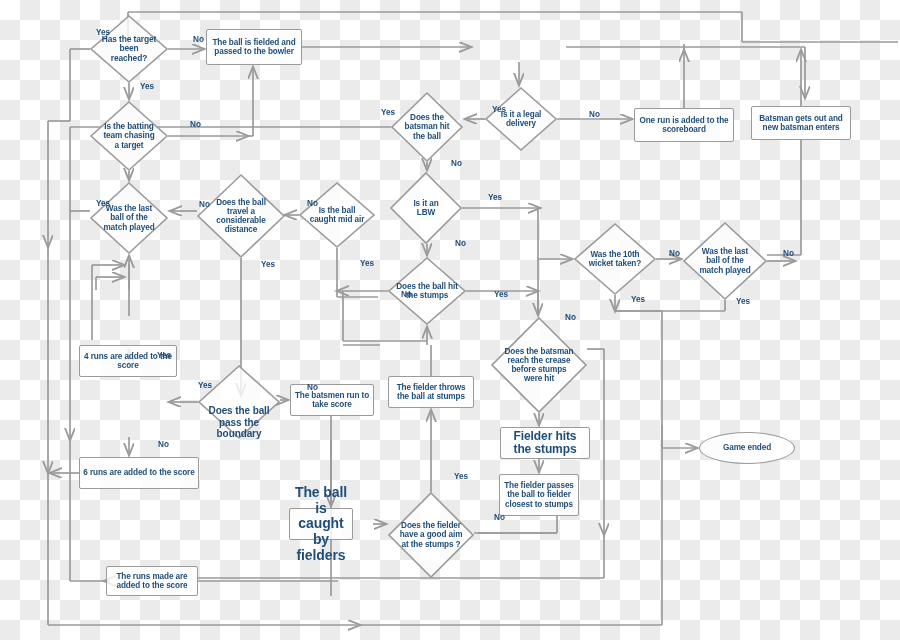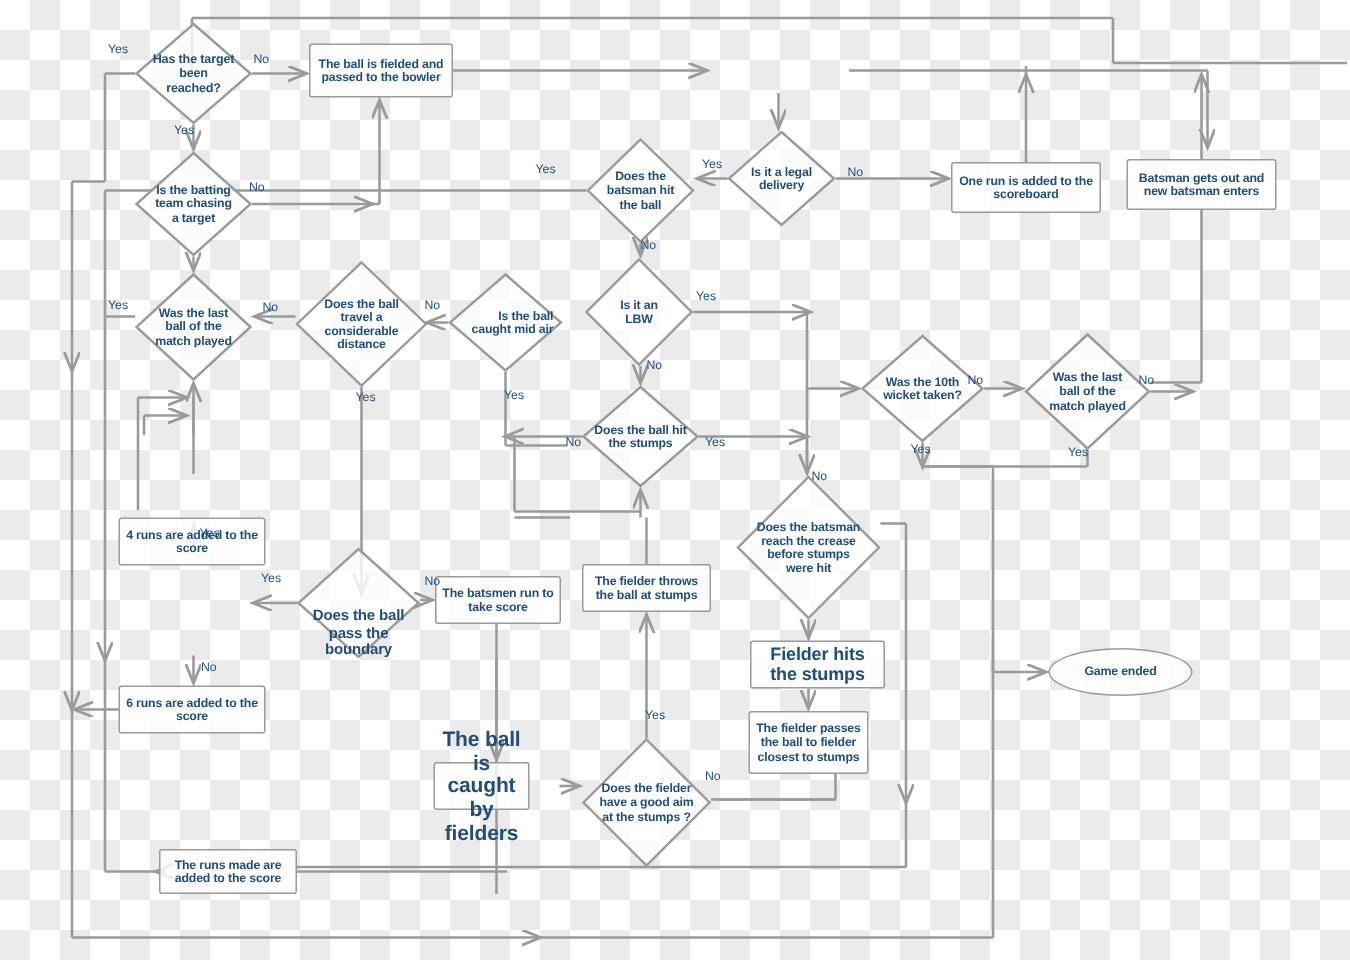--- a/index.html
+++ b/index.html
@@ -41,22 +41,23 @@
   .diamond { background: transparent; }
   .diamond .dmshape {
     position:absolute; left:0; top:0; width:100%; height:100%;
     overflow: visible;
   }
   .diamond .dmtext {
     position:relative; z-index:2; width: 72%;
   }
   .edgelabel {
     position:absolute;
-    color:#1f4e79; font-weight:normal;
+    color:#1f4e79; font-weight:bold;
     white-space: nowrap;
+    margin-left: 24px;
   }
 </style>
 </head>
 <body>
 
 <div id="canvas">
 
   <svg class="edges" viewBox="0 0 900 640">
     <defs>
       <marker id="ar" markerWidth="9" markerHeight="9" refX="7.2" refY="3" orient="auto" markerUnits="strokeWidth">
@@ -279,21 +280,21 @@
     <div class="dmtext">Was the last ball of the match played</div>
   </div>
 
   <div class="node diamond" style="left:197px;top:174px;width:88px;height:84px;font-size:8.2px;">
     <svg class="dmshape" viewBox="0 0 88 84" preserveAspectRatio="none">
       <polygon points="44,1 87,42 44,83 1,42" fill="rgba(255,255,255,0.8)" stroke="#9a9a9a" stroke-width="1.6"></polygon>
     </svg>
     <div class="dmtext">Does the ball travel a considerable distance</div>
   </div>
 
-  <div class="node diamond" style="left:299px;top:182px;width:76px;height:66px;font-size:8.2px;text-align:right;">
+  <div class="node diamond" style="left:299px;top:182px;width:76px;height:66px;font-size:8.2px;">
     <svg class="dmshape" viewBox="0 0 76 66" preserveAspectRatio="none">
       <polygon points="38,1 75,33 38,65 1,33" fill="rgba(255,255,255,0.8)" stroke="#9a9a9a" stroke-width="1.6"></polygon>
     </svg>
     <div class="dmtext" style="width:84%">Is the ball caught mid air</div>
   </div>
 
   <div class="node diamond" style="left:390px;top:172px;width:72px;height:72px;font-size:8.2px;">
     <svg class="dmshape" viewBox="0 0 72 72" preserveAspectRatio="none">
       <polygon points="36,1 71,36 36,71 1,36" fill="rgba(255,255,255,0.8)" stroke="#9a9a9a" stroke-width="1.6"></polygon>
     </svg>
@@ -349,21 +350,21 @@
   </div>
 
   <div class="node box" style="left:500px;top:427px;width:90px;height:32px;font-size:12px;">
     <div>Fielder hits the stumps</div>
   </div>
 
   <div class="node box" style="left:499px;top:474px;width:80px;height:42px;font-size:8.2px;">
     <div>The fielder passes the ball to fielder closest to stumps</div>
   </div>
 
-  <div class="node box" style="left:79px;top:457px;width:98px;height:32px;font-size:8.2px;">
+  <div class="node box" style="left:79px;top:457px;width:120px;height:32px;font-size:8.2px;">
     <div>6 runs are added to the score</div>
   </div>
 
   <div class="node ellipse" style="left:699px;top:432px;width:96px;height:32px;font-size:8.2px;">
     <div>Game ended</div>
   </div>
 
   <div class="node box" style="left:289px;top:508px;width:64px;height:32px;font-size:14px;align-items:center;">
     <div>The ball is caught by fielders</div>
   </div>

